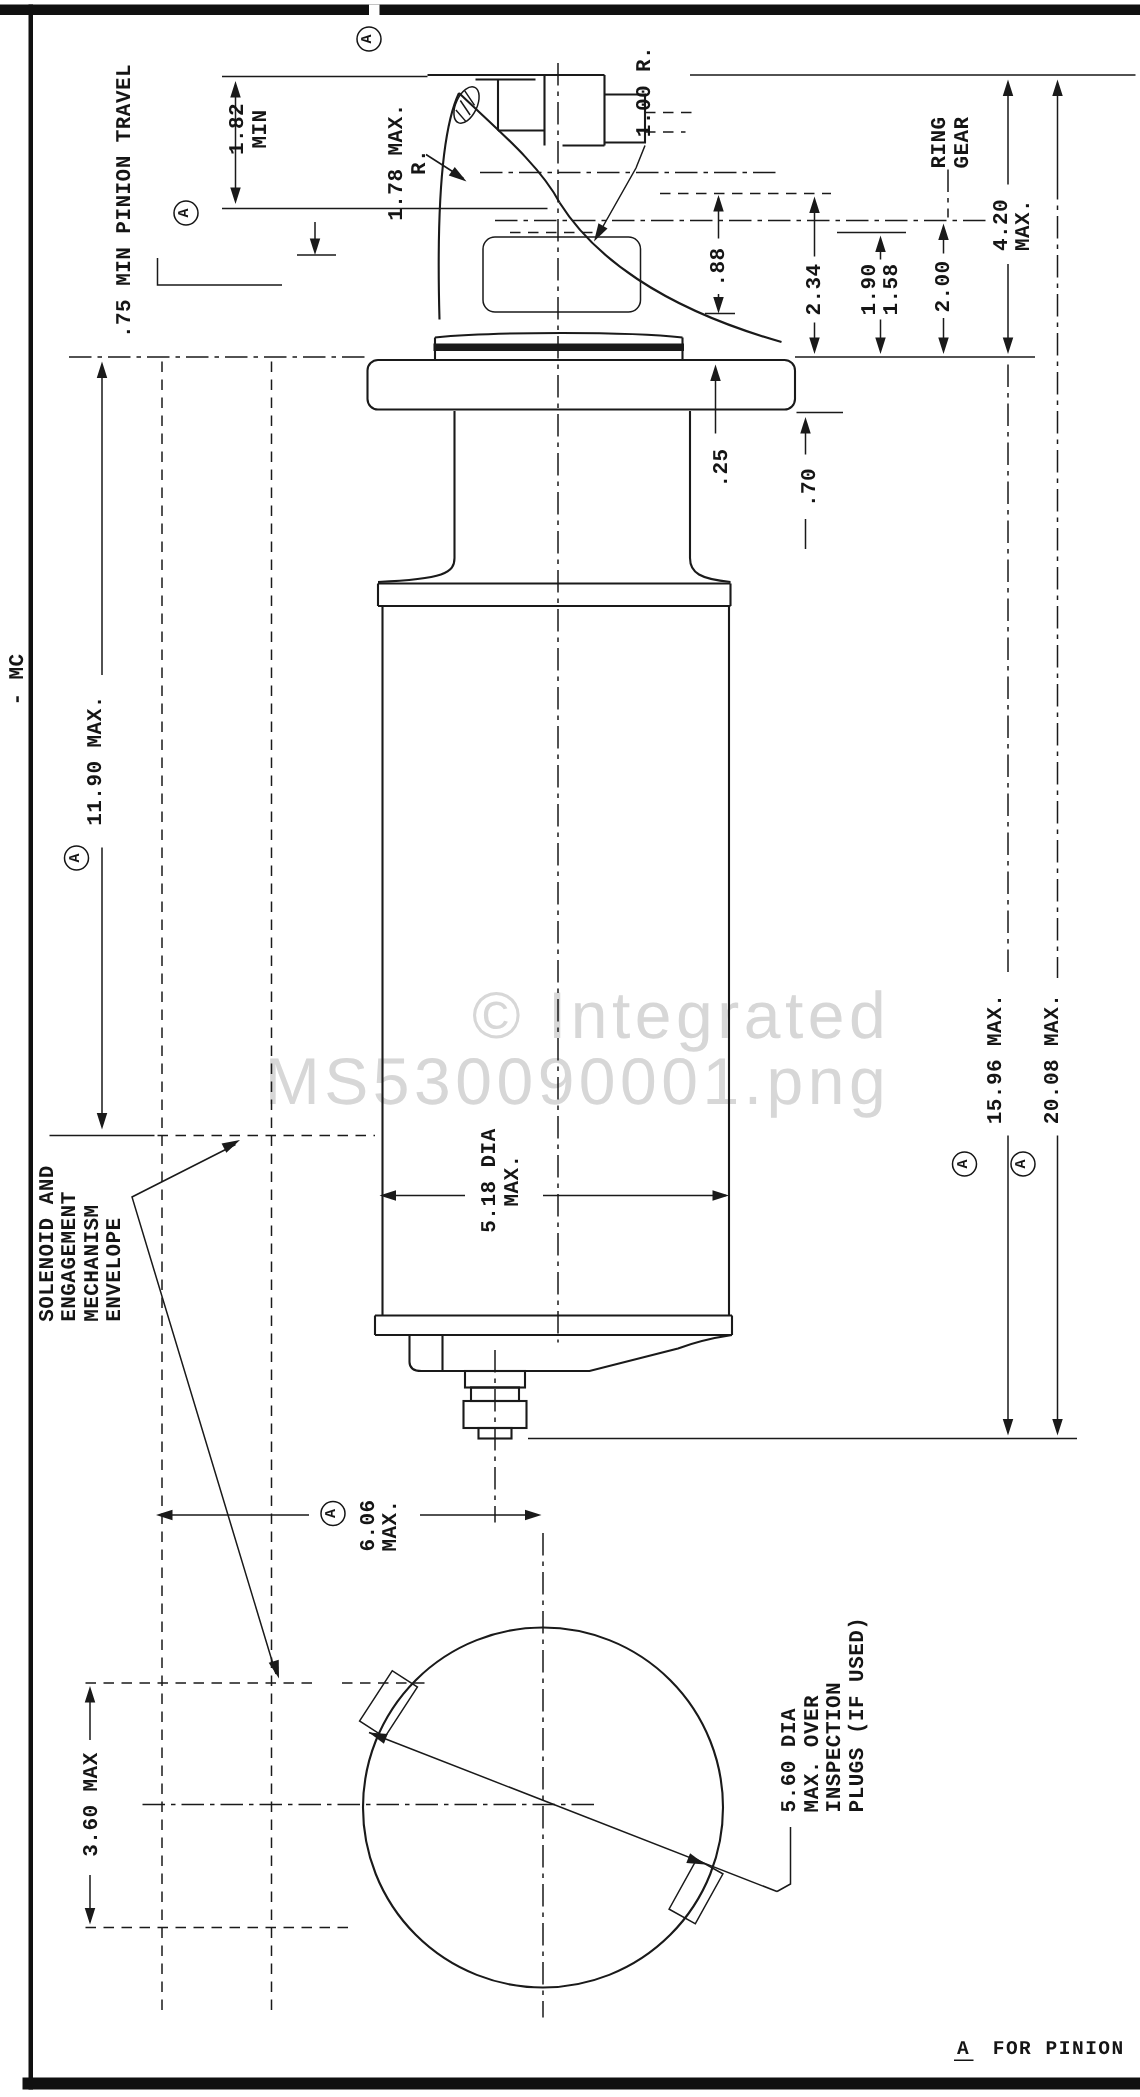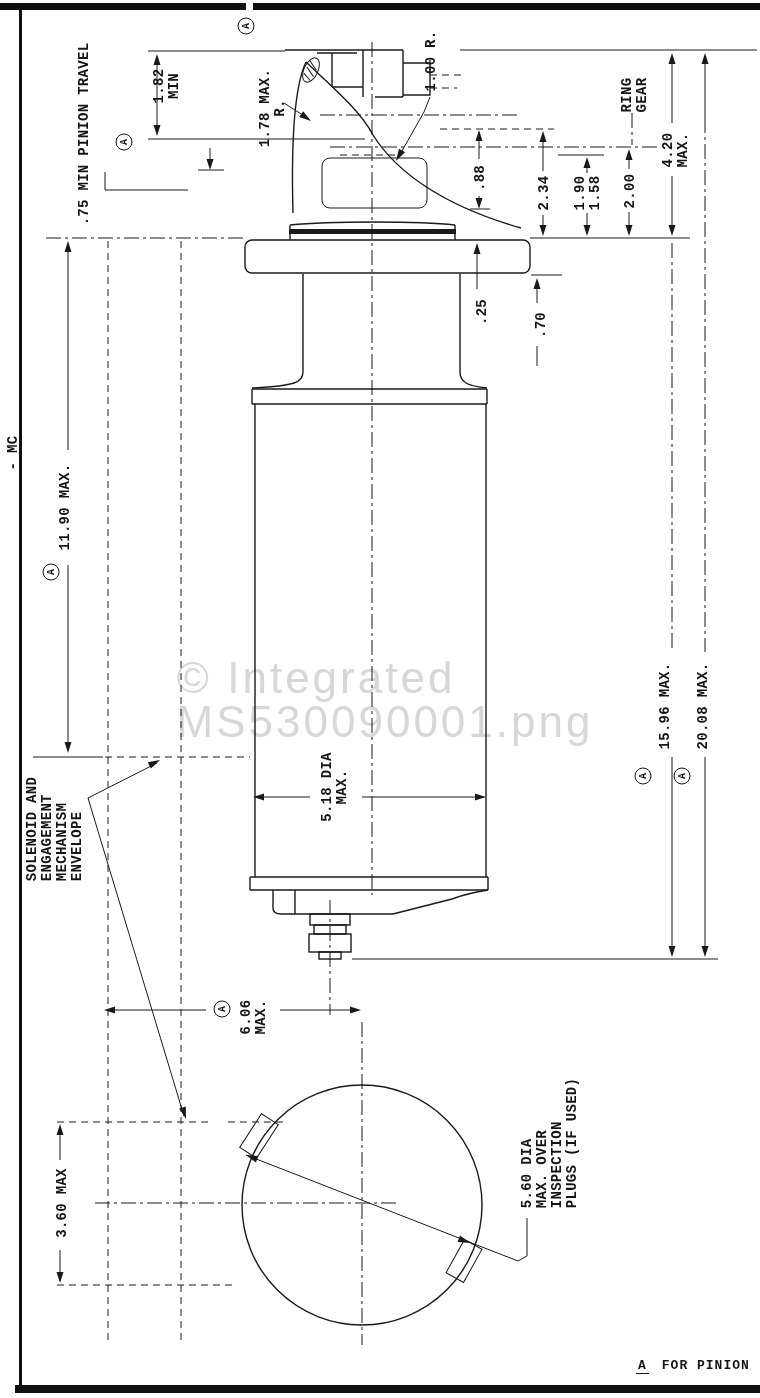--- a/index.html
+++ b/index.html
@@ -3,21 +3,21 @@
 <meta charset="utf-8">
 <style>
   html,body{margin:0;padding:0;background:#fff;}
   .page{position:relative;width:760px;height:1398px;background:#fff;overflow:hidden;
         font-family:"Liberation Mono","DejaVu Sans Mono",monospace;}
   
   .bar{position:absolute;background:#101010;}
   
   .watermark{position:absolute;left:385px;top:700px;transform:translate(-50%,-50%);
     font-family:"Liberation Sans","DejaVu Sans",sans-serif;font-size:44px;line-height:44px;
-    color:#d7d7d7;letter-spacing:3px;text-align:left;white-space:nowrap;z-index:0;}
+    color:#d7d7d7;letter-spacing:3px;text-align:right;white-space:nowrap;z-index:0;}
   svg.draw{position:absolute;left:0;top:0;z-index:1;}
   svg.draw .o{stroke:#1a1a1a;stroke-width:1.4;fill:none;}
   svg.draw .t{stroke:#1a1a1a;stroke-width:1;fill:none;}
   svg.draw .dd{stroke-dasharray:15 4 3 4;}
   svg.draw .da{stroke-dasharray:7 5;}
   svg.draw .ah{fill:#1a1a1a;stroke:none;}
   svg.draw .bandfill{fill:#1a1a1a;stroke:none;}
   
   .lbl{position:absolute;z-index:2;color:#151515;font-size:14px;line-height:15px;font-weight:700;
        white-space:pre;text-align:center;letter-spacing:0.3px;

